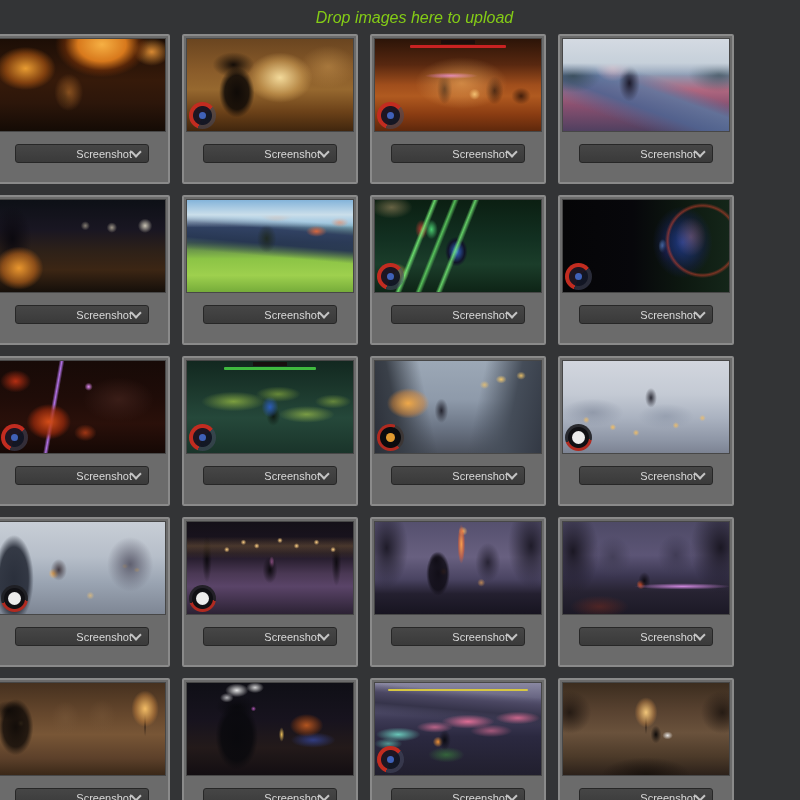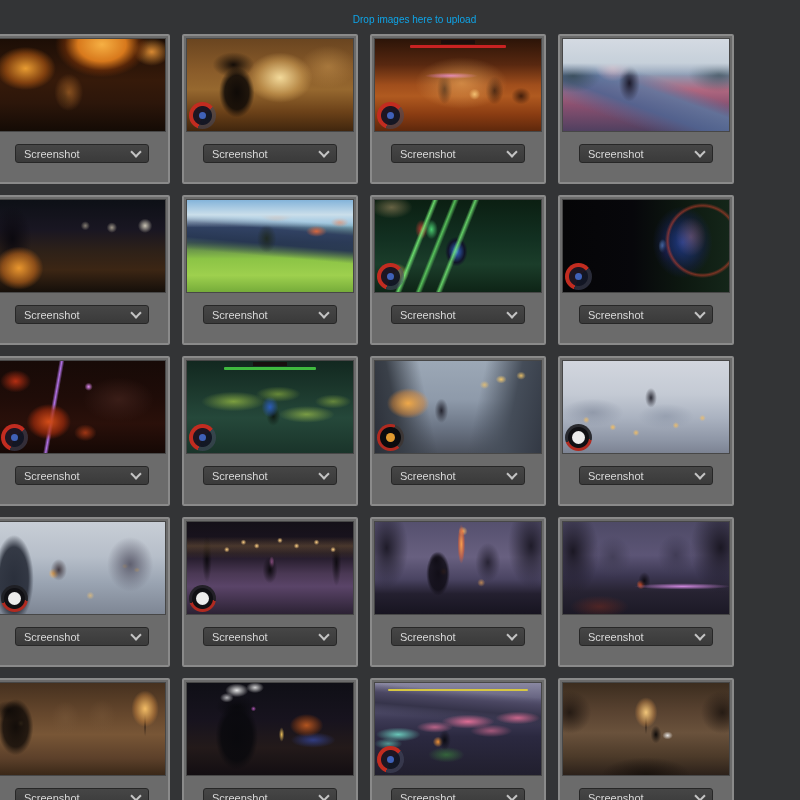--- a/index.html
+++ b/index.html
@@ -3,21 +3,21 @@
 <meta charset="utf-8">
 <style>
   html,body{margin:0;padding:0;}
   body{
     width:800px;height:800px;overflow:hidden;position:relative;
     background:#333436;
     font-family:"Liberation Sans", sans-serif;
   }
   .page{position:absolute;left:-6px;top:0;width:841px;}
   .dropzone{width:100%;text-align:center;padding-top:9px;}
-  .dropzone span{color:#0ea5e9;font-size:10px;line-height:14px;cursor:pointer;}
+  .dropzone span{color:#84cc16;font-size:16px;line-height:14px;cursor:pointer;font-style:italic;}
   .grid{
     margin-top:7px;width:740px;
     display:flex;flex-wrap:wrap;column-gap:12px;row-gap:11px;
   }
   .card{
     box-sizing:border-box;width:176px;height:150px;
     background:#6b6b6b;border:2px solid #8a8a8a;border-radius:2px;
     padding:3px;
   }
   .image-wrap{
@@ -25,21 +25,21 @@
     background:#222;box-shadow:0 0 0 1px rgba(55,55,55,0.7);
     overflow:hidden;
   }
   .select{
     margin:13px auto 0;width:134px;height:19px;box-sizing:border-box;
     background:linear-gradient(180deg,#464646,#3a3a3a);
     border:1px solid #272727;border-radius:3px;
     color:#d9d9d9;font-size:11px;
     display:flex;align-items:center;padding:0 8px;cursor:pointer;
   }
-  .select .select-label{flex:1;overflow:hidden;white-space:nowrap;}
+  .select .select-label{flex:1;overflow:hidden;white-space:nowrap;text-align:right;}
   .select .chev{
     width:6px;height:6px;flex:0 0 auto;margin-top:-3px;
     border-right:2px solid #c4c4c4;border-bottom:2px solid #c4c4c4;
     transform:rotate(45deg);
   }
   .badge{
     position:absolute;left:2px;bottom:2px;width:27px;height:27px;border-radius:50%;
   }
   .badge::after{
     content:"";position:absolute;border-radius:50%;

